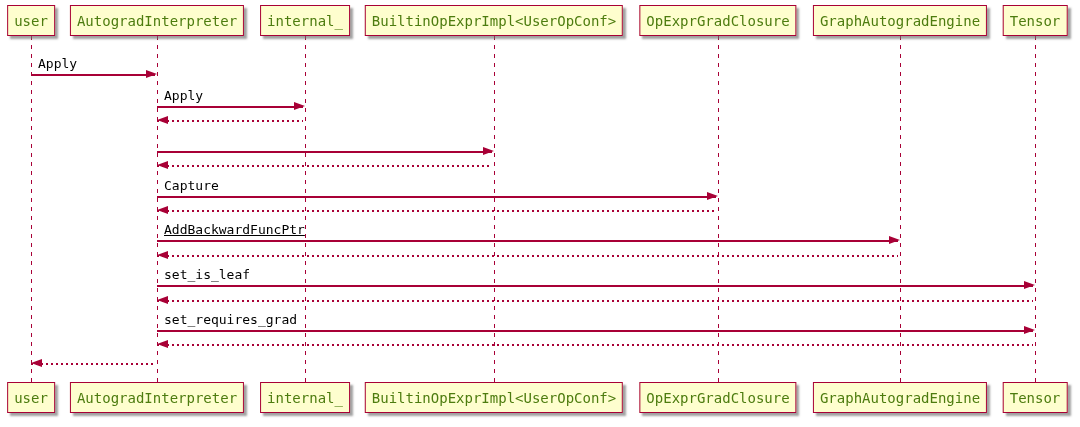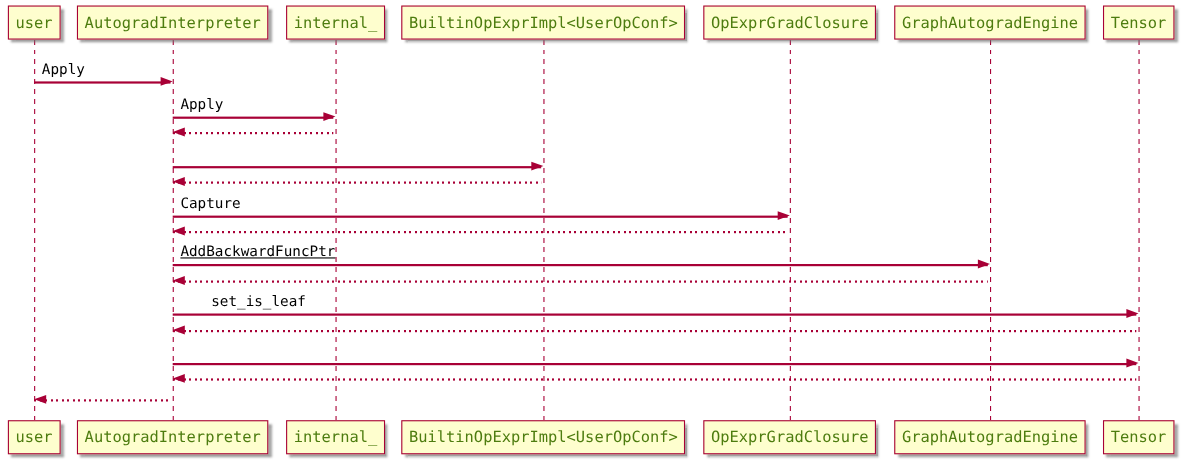--- a/index.html
+++ b/index.html
@@ -86,25 +86,26 @@
     <div class="msg-label" style="left: 164px; top: 178px;">Capture</div>
     <div class="msg-line dotted" style="left: 157px; top: 210px; width: 559px;"></div>
     <div class="arrowhead dir-left" style="top: 206.4px; left: 157px;"></div>
     <div class="msg-line" style="left: 157px; top: 240px; width: 741px;"></div>
     <div class="arrowhead dir-right" style="top: 236.4px; left: 889px;"></div>
     <div class="msg-label" style="left: 164px; top: 222px; text-decoration: underline;">AddBackwardFuncPtr</div>
     <div class="msg-line dotted" style="left: 157px; top: 255px; width: 741px;"></div>
     <div class="arrowhead dir-left" style="top: 251.4px; left: 157px;"></div>
     <div class="msg-line" style="left: 157px; top: 285px; width: 876px;"></div>
     <div class="arrowhead dir-right" style="top: 281.4px; left: 1024px;"></div>
-    <div class="msg-label" style="left: 164px; top: 267px; margin-left: 28px;">set_is_leaf</div>
+    <div class="msg-label" style="left: 164px; top: 267px;">set_is_leaf</div>
     <div class="msg-line dotted" style="left: 157px; top: 300px; width: 876px;"></div>
     <div class="arrowhead dir-left" style="top: 296.4px; left: 157px;"></div>
     <div class="msg-line" style="left: 157px; top: 330px; width: 876px;"></div>
     <div class="arrowhead dir-right" style="top: 326.4px; left: 1024px;"></div>
+    <div class="msg-label" style="left: 164px; top: 312px;">set_requires_grad</div>
     <div class="msg-line dotted" style="left: 157px; top: 344px; width: 876px;"></div>
     <div class="arrowhead dir-left" style="top: 340.4px; left: 157px;"></div>
     <div class="msg-line dotted" style="left: 31px; top: 363px; width: 124px;"></div>
     <div class="arrowhead dir-left" style="top: 359.4px; left: 31px;"></div>
     <div class="pbox" style="left: 31px; top: 5px;">user</div>
     <div class="pbox" style="left: 157px; top: 5px;">AutogradInterpreter</div>
     <div class="pbox" style="left: 305px; top: 5px;">internal_</div>
     <div class="pbox" style="left: 494px; top: 5px;">BuiltinOpExprImpl&lt;UserOpConf&gt;</div>
     <div class="pbox" style="left: 718px; top: 5px;">OpExprGradClosure</div>
     <div class="pbox" style="left: 900px; top: 5px;">GraphAutogradEngine</div>

